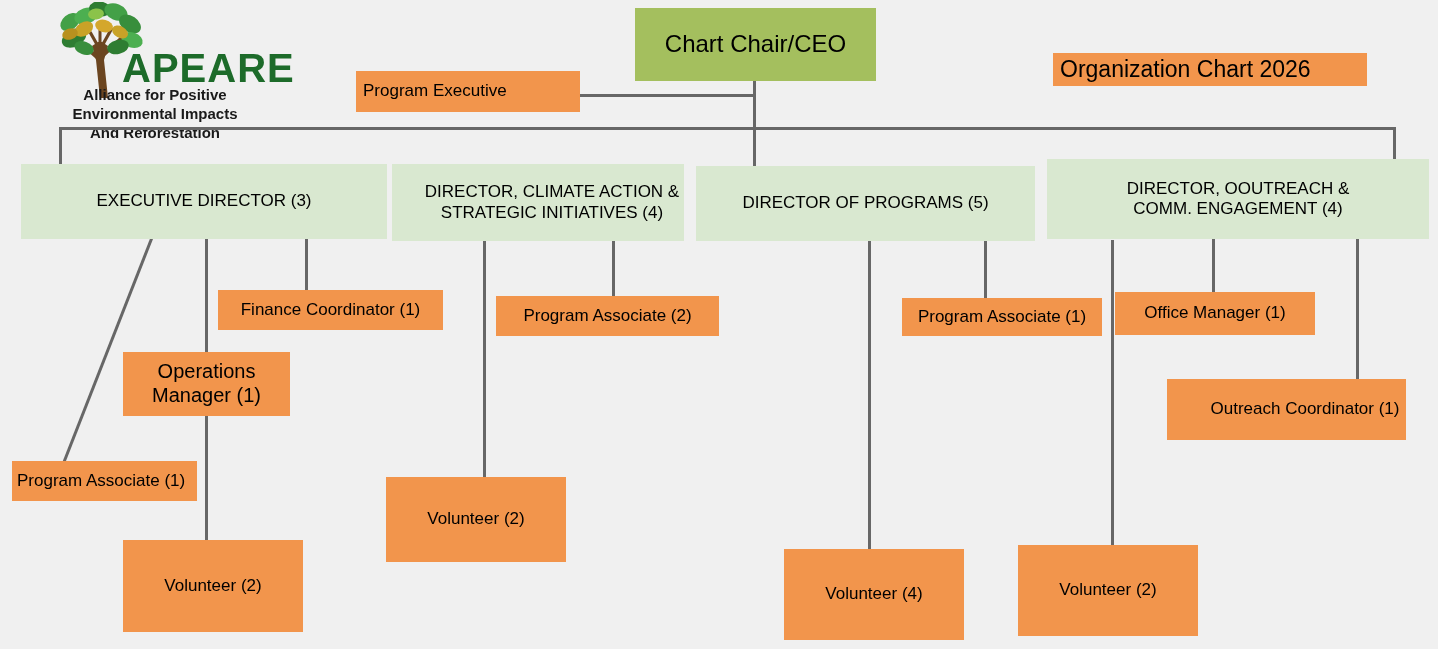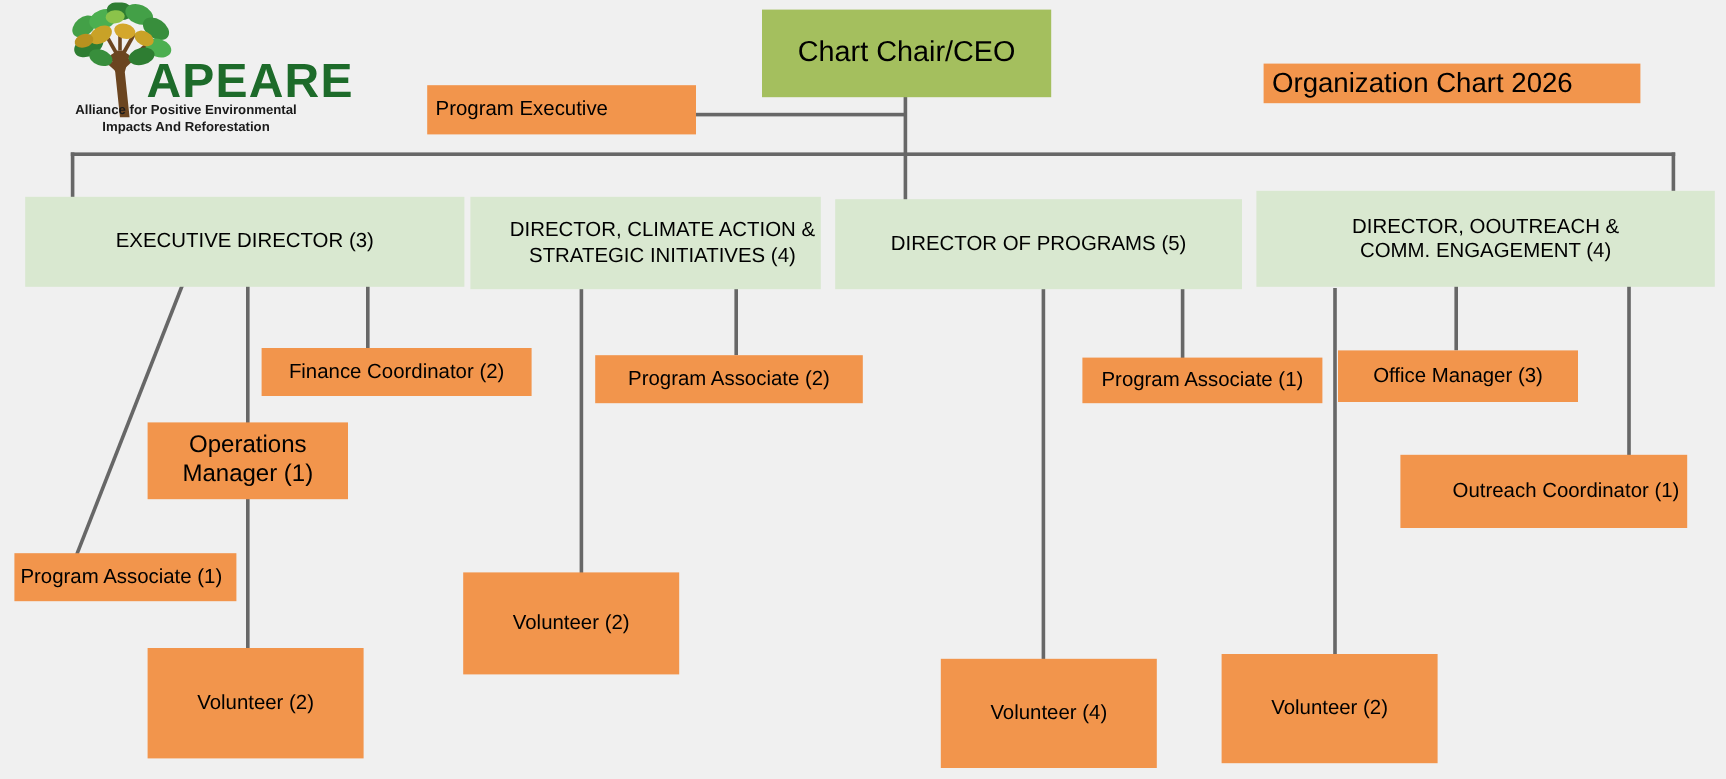--- a/index.html
+++ b/index.html
@@ -69,21 +69,21 @@
     font-weight: bold;
     letter-spacing: 1px;
     color: #1d6b2a;
     font-family: "Liberation Sans", sans-serif;
   }
   #logo-tagline {
     position: absolute;
     left: 18px; top: 84px;
     width: 194px;
     text-align: center;
-    font-size: 11px;
+    font-size: 15px;
     font-weight: bold;
     line-height: 1.25;
     color: #1a1a1a;
   }
   #logo-tree { position: absolute; left: 0px; top: 0px; }
 </style>
 </head>
 <body>
 
 <div id="canvas">
@@ -153,36 +153,36 @@
   <div class="node center lgreen" style="left:9px; top:164px; width:366px; height:75px; font-size:17px;">EXECUTIVE DIRECTOR (3)</div>
 
   <div class="node center lgreen" style="left:380px; top:164px; width:292px; height:77px; font-size:17px;padding-left:28px;">DIRECTOR, CLIMATE ACTION &amp;
 STRATEGIC INITIATIVES (4)</div>
 
   <div class="node center lgreen" style="left:684px; top:166px; width:339px; height:75px; font-size:17px;">DIRECTOR OF PROGRAMS (5)</div>
 
   <div class="node center lgreen" style="left:1035px; top:159px; width:382px; height:80px; font-size:17px;">DIRECTOR, OOUTREACH &amp;
 COMM. ENGAGEMENT (4)</div>
 
-  <div class="node center orange" style="left:206px; top:290px; width:225px; height:40px; font-size:17px;">Finance Coordinator (2)</div>
+  <div class="node center orange" style="left:206px; top:290px; width:225px; height:40px; font-size:17px;">Finance Coordinator (1)</div>
 
   <div class="node center orange" style="left:111px; top:352px; width:167px; height:64px; font-size:20px;">Operations
 Manager (1)</div>
 
   <div class="node left orange" style="left:0px; top:461px; width:185px; height:40px; font-size:17px; padding-left:5px;">Program Associate (1)</div>
 
   <div class="node center orange" style="left:111px; top:540px; width:180px; height:92px; font-size:17px;">Volunteer (2)</div>
 
   <div class="node center orange" style="left:484px; top:296px; width:223px; height:40px; font-size:17px;">Program Associate (2)</div>
 
   <div class="node center orange" style="left:374px; top:477px; width:180px; height:85px; font-size:17px;">Volunteer (2)</div>
 
   <div class="node center orange" style="left:890px; top:298px; width:200px; height:38px; font-size:17px;">Program Associate (1)</div>
 
   <div class="node center orange" style="left:772px; top:549px; width:180px; height:91px; font-size:17px;">Volunteer (4)</div>
 
   <div class="node center orange" style="left:1006px; top:545px; width:180px; height:91px; font-size:17px;">Volunteer (2)</div>
 
-  <div class="node center orange" style="left:1103px; top:292px; width:200px; height:43px; font-size:17px;">Office Manager (3)</div>
+  <div class="node center orange" style="left:1103px; top:292px; width:200px; height:43px; font-size:17px;">Office Manager (1)</div>
 
   <div class="node center orange" style="left:1155px; top:379px; width:239px; height:61px; font-size:17px;padding-left:37px;">Outreach Coordinator (1)</div>
 
 </div>
 
 </body></html>

